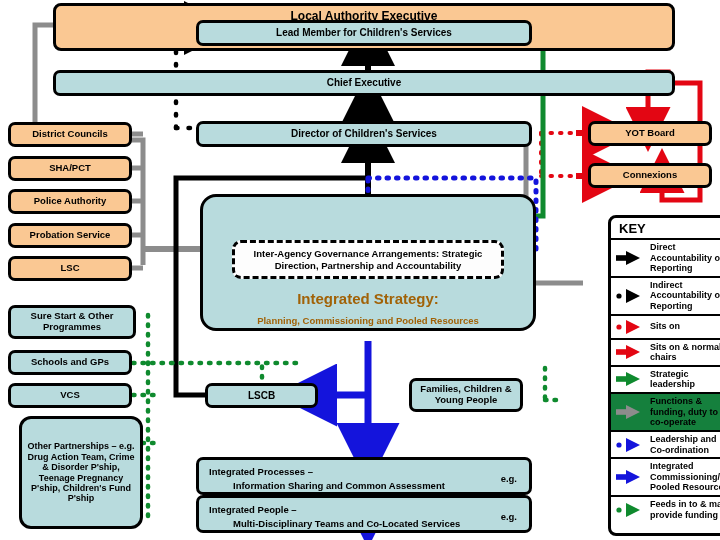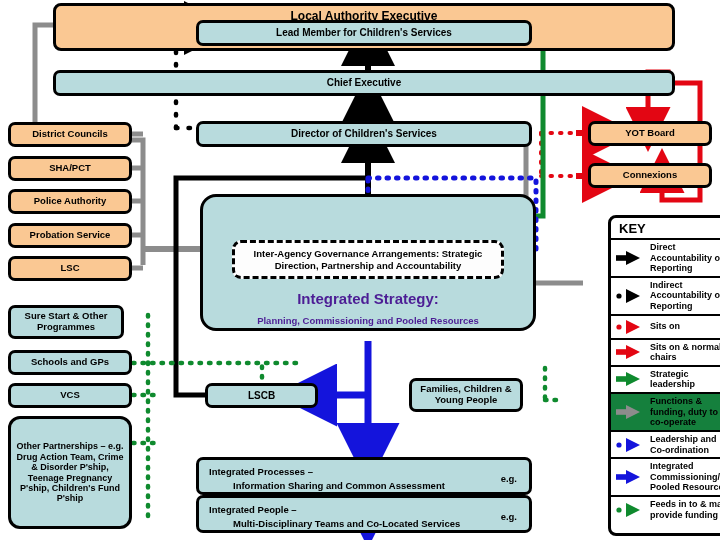--- a/index.html
+++ b/index.html
@@ -53,21 +53,21 @@
     position:absolute;
     border:3px dashed #000;
     border-radius:9px;
     background:#fdfdfd;
     display:flex; align-items:center; justify-content:center;
     text-align:center; font-size:9.5px; font-weight:bold; line-height:1.25;
     z-index:3;
   }
   .strategy-title {
     position:absolute; left:0; right:0;
-    text-align:center; color:#4c1d95; z-index:3;
+    text-align:center; color:#a16207; z-index:3;
   }
   .strategy-title .big { font-size:15px; font-weight:bold; display:block; }
   .strategy-title .small { font-size:9.5px; font-weight:bold; display:block; margin-top:8px; }
 
   .split-box { position:absolute; z-index:3; border:3px solid #000; border-radius:7px; background:#b8dbdd; }
   .split-box .l { position:absolute; left:10px; top:6px; font-size:9.5px; font-weight:bold; }
   .split-box .l2 { position:absolute; left:34px; top:20px; font-size:9.5px; font-weight:bold; }
   .split-box .r { position:absolute; right:12px; top:13px; font-size:9.5px; font-weight:bold; }
 
   
@@ -194,24 +194,24 @@
   <div class="node blue" style="left:53px; top:70px; width:622px; height:26px; font-size:10px;">Chief Executive</div>
 
   <div class="node blue" style="left:196px; top:121px; width:336px; height:26px; font-size:10px;">Director of Children's Services</div>
 
   <div class="node orange" style="left:8px; top:122px; width:124px; height:25px; font-size:9.5px;">District Councils</div>
   <div class="node orange" style="left:8px; top:156px; width:124px; height:25px; font-size:9.5px;">SHA/PCT</div>
   <div class="node orange" style="left:8px; top:189px; width:124px; height:25px; font-size:9.5px;">Police Authority</div>
   <div class="node orange" style="left:8px; top:223px; width:124px; height:25px; font-size:9.5px;">Probation Service</div>
   <div class="node orange" style="left:8px; top:256px; width:124px; height:25px; font-size:9.5px;">LSC</div>
 
-  <div class="node blue" style="left:8px; top:305px; width:116px; height:34px; font-size:9.5px;text-align:center;">Sure Start &amp; Other Programmes</div>
+  <div class="node blue" style="left:8px; top:305px; width:128px; height:34px; font-size:9.5px;text-align:center;">Sure Start &amp; Other Programmes</div>
   <div class="node blue" style="left:8px; top:350px; width:124px; height:25px; font-size:9.5px;">Schools and GPs</div>
   <div class="node blue" style="left:8px; top:383px; width:124px; height:25px; font-size:9.5px;">VCS</div>
-  <div class="node blue" style="left:8px; top:416px; width:124px; height:113px; font-size:9px; border-radius:12px; padding:3px;">Other Partnerships – e.g. Drug Action Team, Crime &amp; Disorder P'ship, Teenage Pregnancy P'ship, Children's Fund P'ship</div>
+  <div class="node blue" style="left:19px; top:416px; width:124px; height:113px; font-size:9px; border-radius:12px; padding:3px;">Other Partnerships – e.g. Drug Action Team, Crime &amp; Disorder P'ship, Teenage Pregnancy P'ship, Children's Fund P'ship</div>
 
   <div class="node orange" style="left:588px; top:121px; width:124px; height:25px; font-size:9.5px;">YOT Board</div>
   <div class="node orange" style="left:588px; top:163px; width:124px; height:25px; font-size:9.5px;">Connexions</div>
 
   <div class="strategy-outer" style="left:200px; top:194px; width:336px; height:137px;"></div>
 
   <div class="iaga" style="left:232px; top:240px; width:272px; height:39px;">Inter-Agency Governance Arrangements:   Strategic Direction, Partnership and Accountability</div>
 
   <div class="strategy-title" style="left:200px; top:290px; width:336px;">
     <span class="big">Integrated Strategy:</span>

